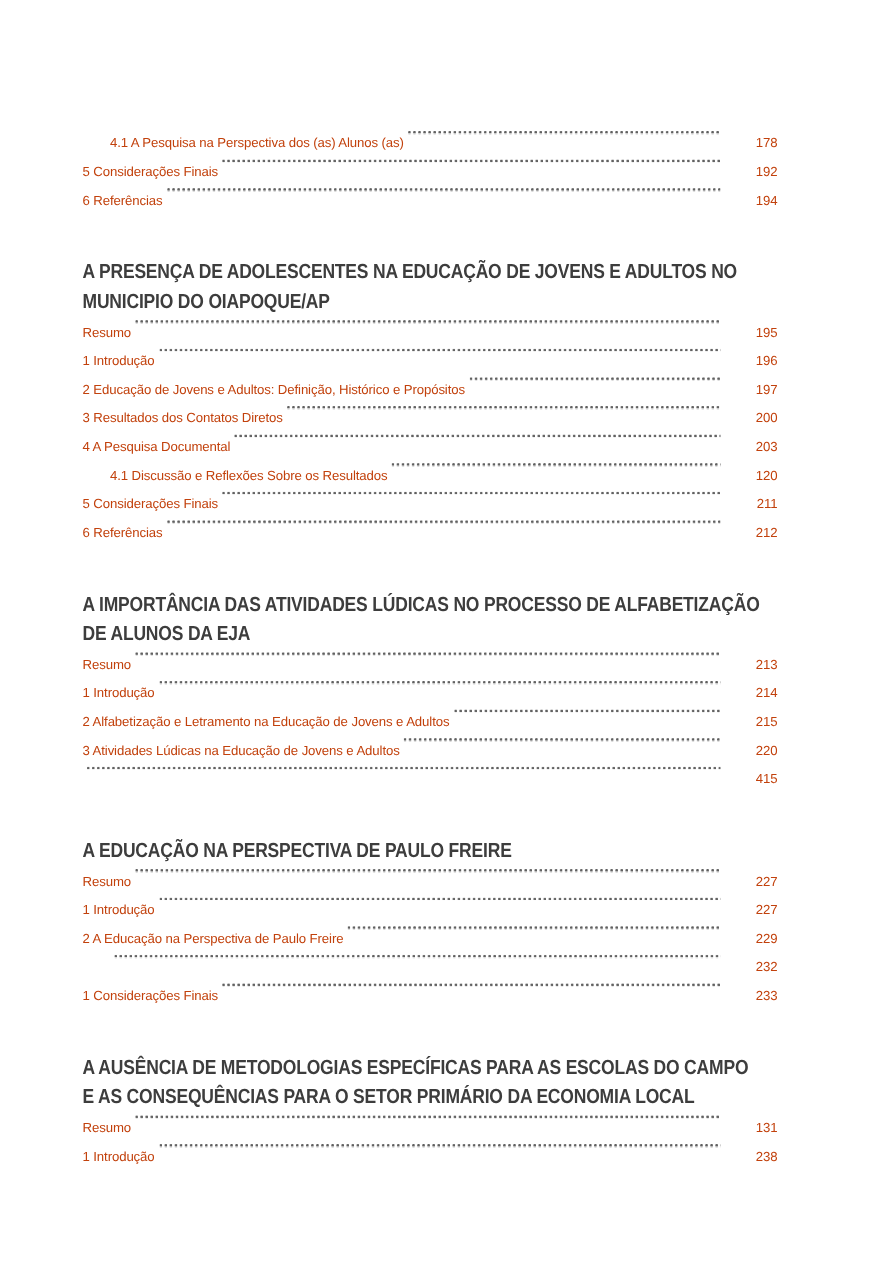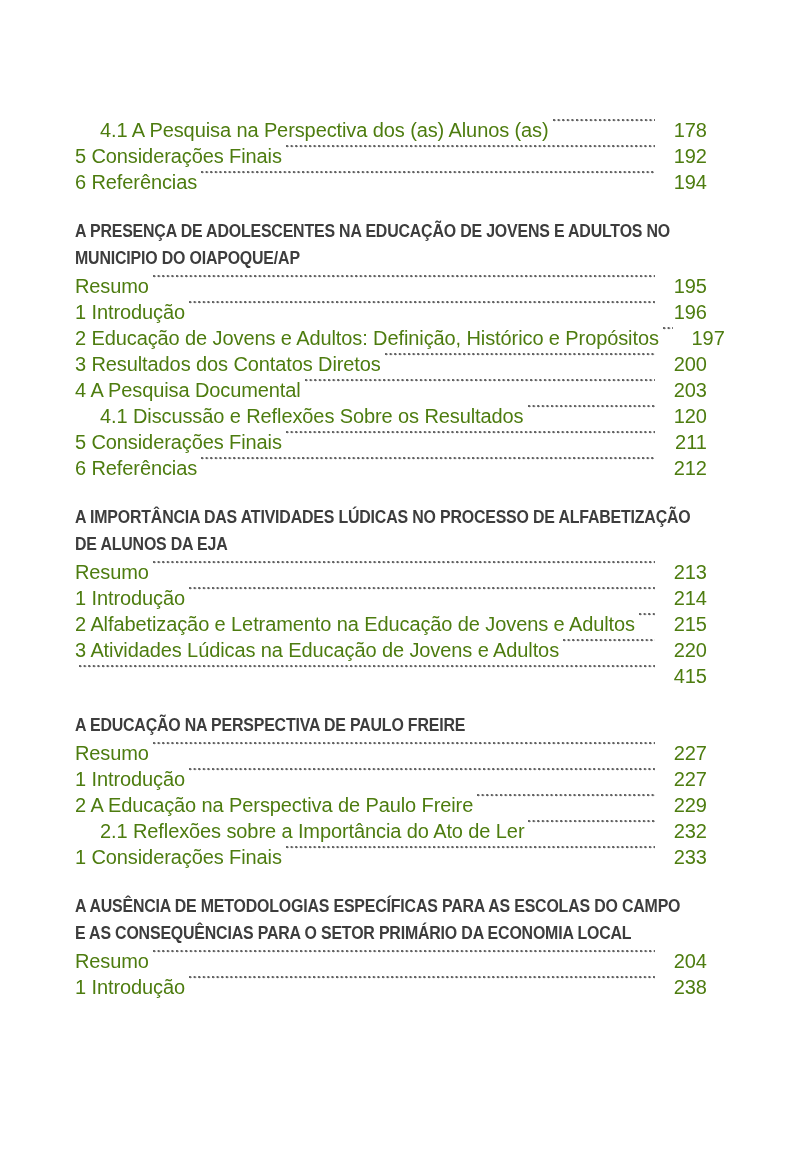--- a/index.html
+++ b/index.html
@@ -18,22 +18,22 @@
     box-sizing: border-box;
   }
   .toc {
     padding: 117px 93px 0 75px;
   }
   .entry {
     display: flex;
     align-items: flex-end;
     height: 26px;
     line-height: 26px;
-    font-size: 20px;
-    color: #4d7c0f;
+    font-size: 12px;
+    color: #c2410c;
   }
   .entry.indent {
     padding-left: 25px;
   }
   .entry .label {
     white-space: nowrap;
     letter-spacing: -0.1px;
   }
   .dots {
     flex: 1 1 auto;
@@ -46,21 +46,21 @@
     background-repeat: repeat-x;
     background-position: left bottom;
   }
   .page-num {
     width: 52px;
     text-align: right;
     white-space: nowrap;
     flex: 0 0 auto;
   }
   .section {
-    margin-top: 22px;
+    margin-top: 38px;
   }
   .section-title {
     margin-bottom: 2px;
   }
   .section-title-line {
     font-weight: bold;
     font-size: 18.5px;
     line-height: 27px;
     color: #3d3d3d;
     letter-spacing: -0.2px;
@@ -178,39 +178,38 @@
     <span class="label">1 Introdução</span>
     <span class="dots"></span>
     <span class="page-num">227</span>
   </div>
         <div class="entry">
     <span class="label">2 A Educação na Perspectiva de Paulo Freire</span>
     <span class="dots"></span>
     <span class="page-num">229</span>
   </div>
         <div class="entry indent">
-    <span class="label">2.1 Reflexões sobre a Importância do Ato de Ler</span>
     <span class="dots"></span>
     <span class="page-num">232</span>
   </div>
         <div class="entry">
     <span class="label">1 Considerações Finais</span>
     <span class="dots"></span>
     <span class="page-num">233</span>
   </div>
       </div>
       <div class="section">
     <div class="section-title">
           <div class="section-title-line">A AUSÊNCIA DE METODOLOGIAS ESPECÍFICAS PARA AS ESCOLAS DO CAMPO</div>
           <div class="section-title-line">E AS CONSEQUÊNCIAS PARA O SETOR PRIMÁRIO DA ECONOMIA LOCAL</div>
         </div>
   <div class="entry">
     <span class="label">Resumo</span>
     <span class="dots"></span>
-    <span class="page-num">204</span>
+    <span class="page-num">131</span>
   </div>
         <div class="entry">
     <span class="label">1 Introdução</span>
     <span class="dots"></span>
     <span class="page-num">238</span>
   </div>
       </div>
     </div>
 </div>
 

